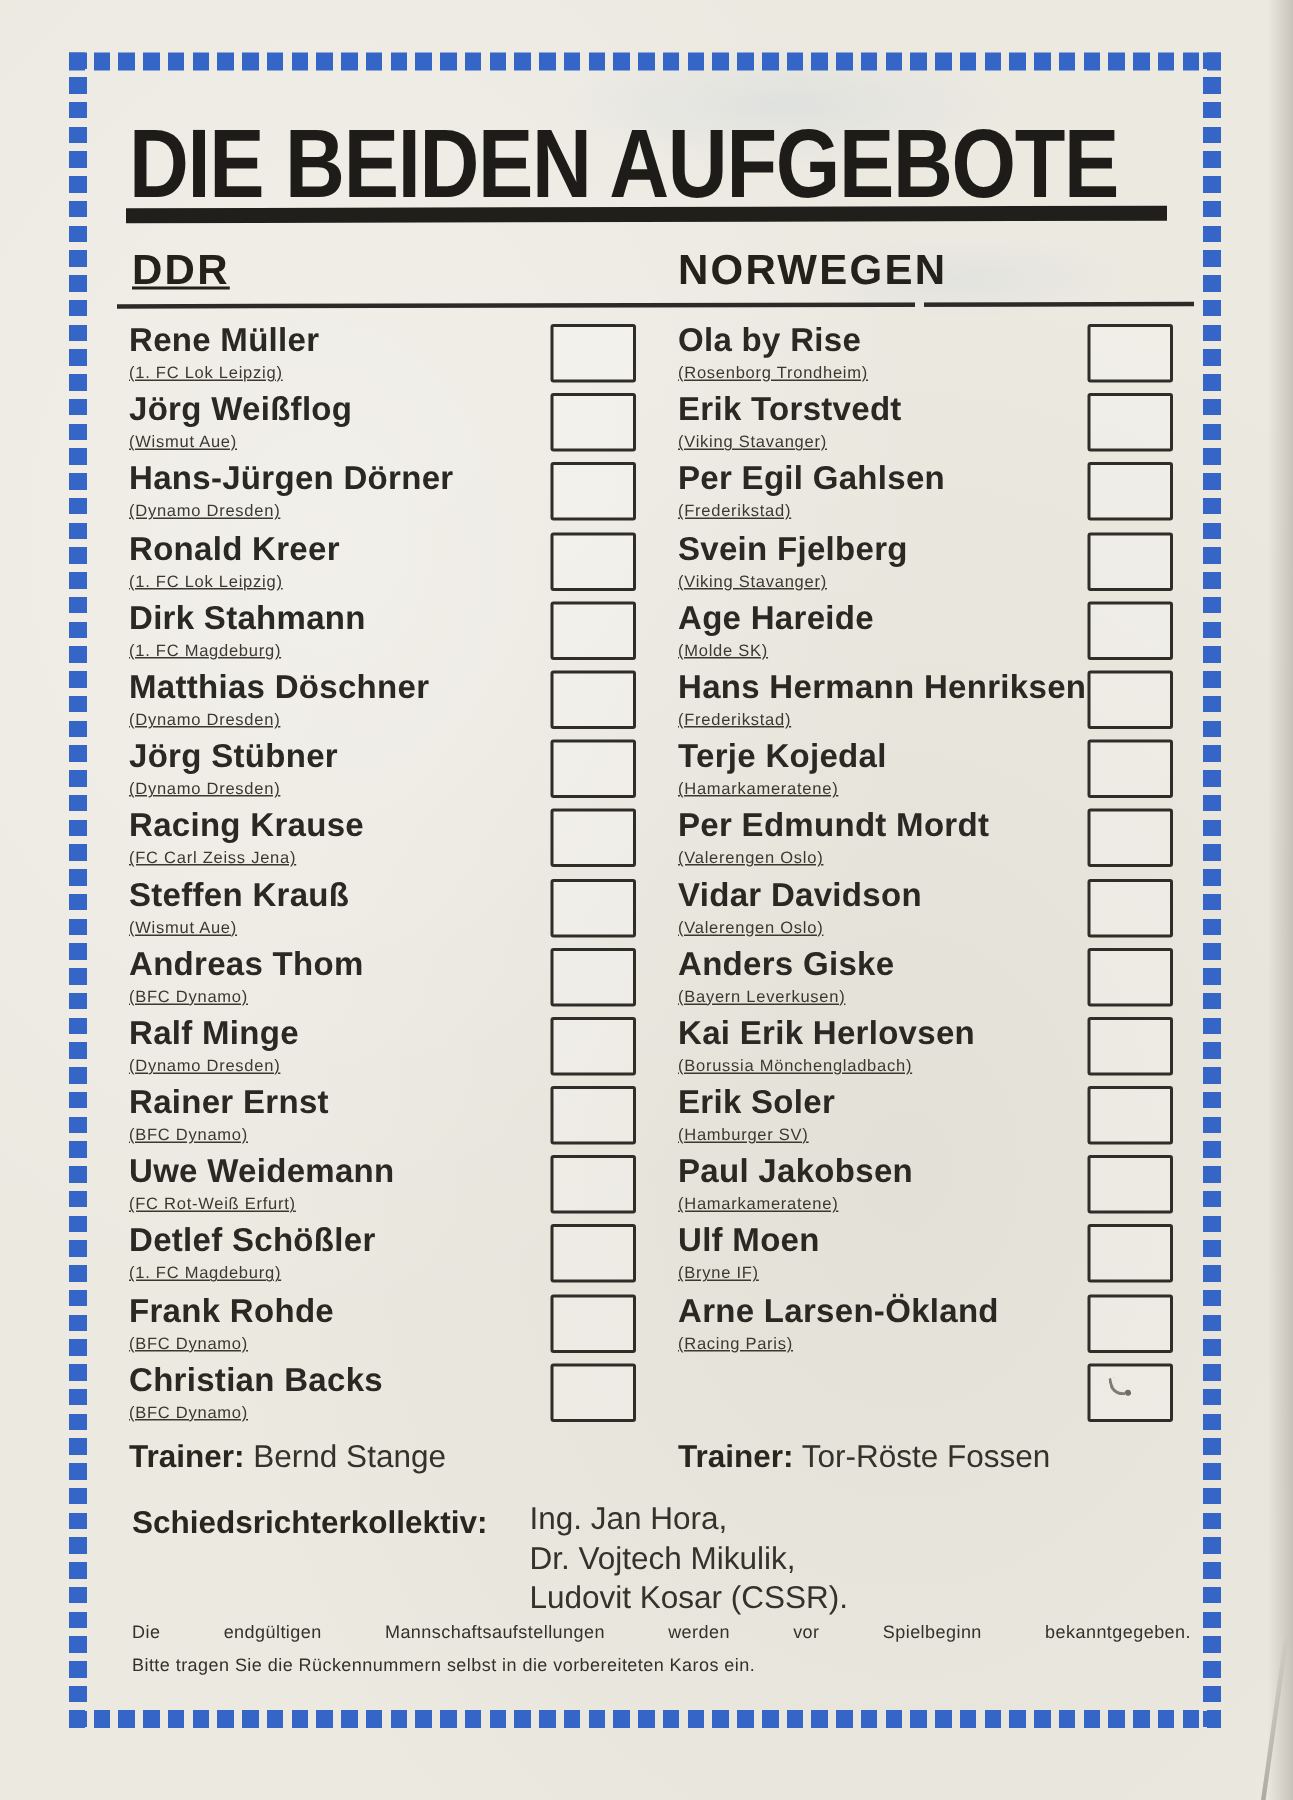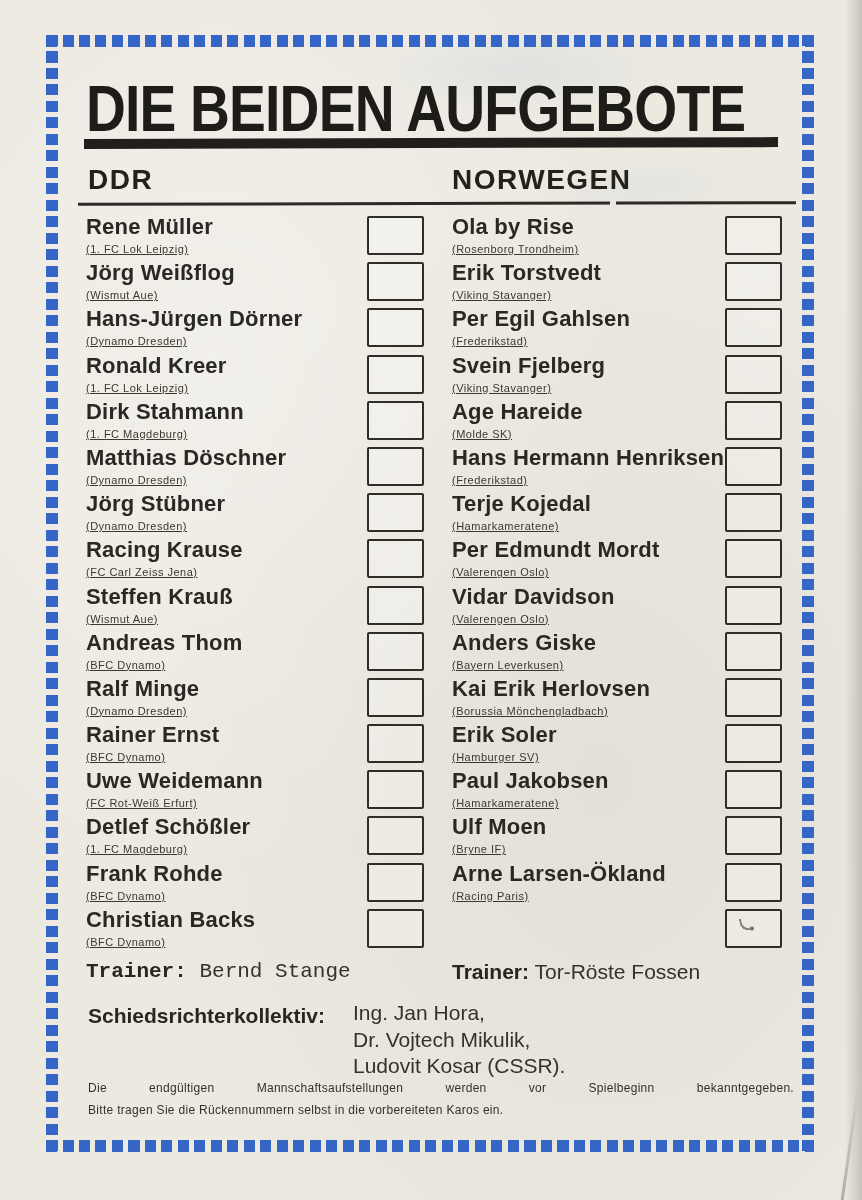--- a/index.html
+++ b/index.html
@@ -44,21 +44,21 @@
     color:#1d1c18;
     transform:scaleX(0.85); transform-origin:left top;
   }
   .title-bar {
     position:absolute; top:138px; left:-2px;
     width:694px; height:10px; background:#211f1b;
     transform:rotate(-0.15deg);
   }
 
   .team-header { position:absolute; top:164px; font-size:28px; font-weight:bold; letter-spacing:1.5px; color:#232119; }
-  .team-header.ddr { left:2px; }
+  .team-header.ddr { left:2px;text-decoration:underline; }
   .team-header.nor { left:366px; }
 
   .header-rule {
     position:absolute; top:202px; left:-8px; width:718px; height:3px;
     background:linear-gradient(90deg, #2b2a26 0 532px, transparent 532px 538px, #2b2a26 538px);
     transform:rotate(-0.12deg);
   }
 
   .columns { position:absolute; top:214px; left:0; display:flex; gap:28px; }
   .col { display:flex; flex-direction:column; }
@@ -80,21 +80,21 @@
     border-left:2px solid #7d7b74; border-bottom:2px solid #7d7b74;
     border-bottom-left-radius:9px;
     transform:rotate(-12deg);
   }
   .pen-mark::after {
     content:""; position:absolute; left:7px; bottom:-3px;
     width:4px; height:4px; border-radius:50%; background:#6f6d66;
   }
 
   .trainers { position:absolute; top:960px; left:0; display:flex; gap:28px; font-size:21px; }
-  .trainer.ddr { width:338px;font-family:Liberation Mono, monospace; }
+  .trainer.ddr { width:338px; }
   .trainer.nor { width:330px; }
   .trainer-label { font-weight:bold; color:#28261f; }
   .trainer-name { color:#34322b; }
 
   .referees { position:absolute; top:1000px; left:0; width:694px; height:72px; }
   .ref-label { position:absolute; left:2px; top:4px; font-size:21px; font-weight:bold; color:#28261f; }
   .ref-lines { position:absolute; left:267px; top:0; font-size:21px; line-height:26.5px; color:#34322b; }
 
   .note { position:absolute; top:1077px; left:2px; width:706px; font-size:12px; line-height:22px; letter-spacing:0.3px; color:#33312c; }
   .note-line1 { text-align:justify; text-align-last:justify; }

